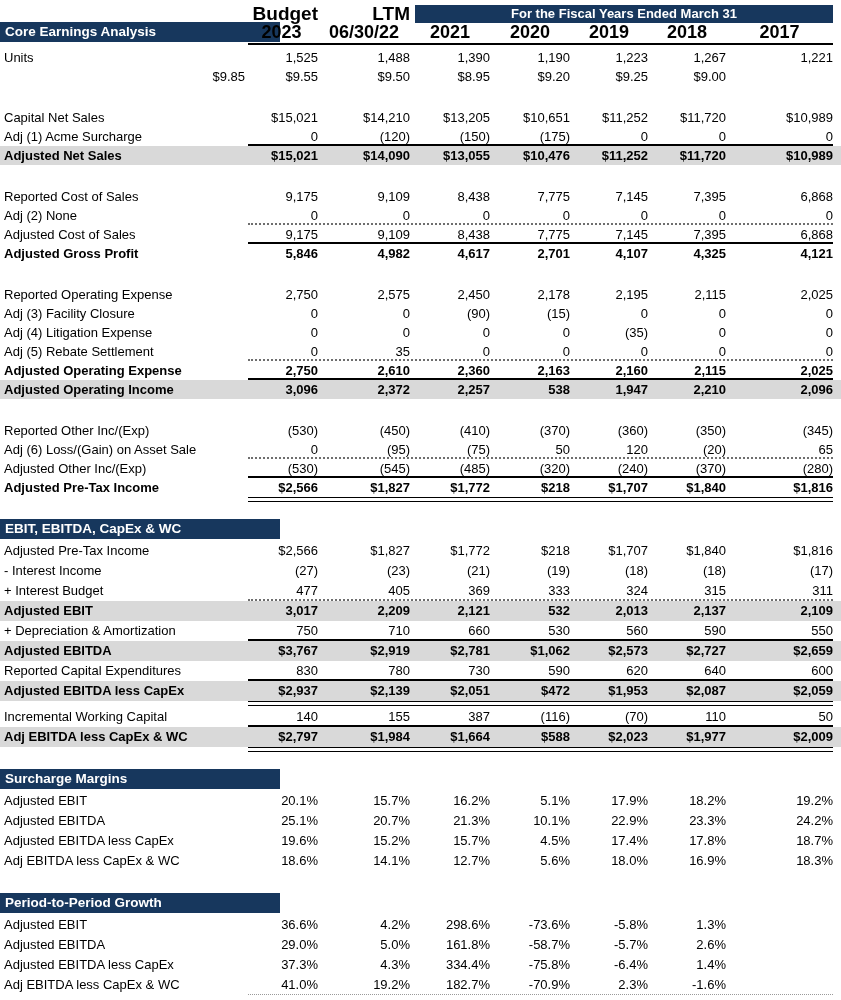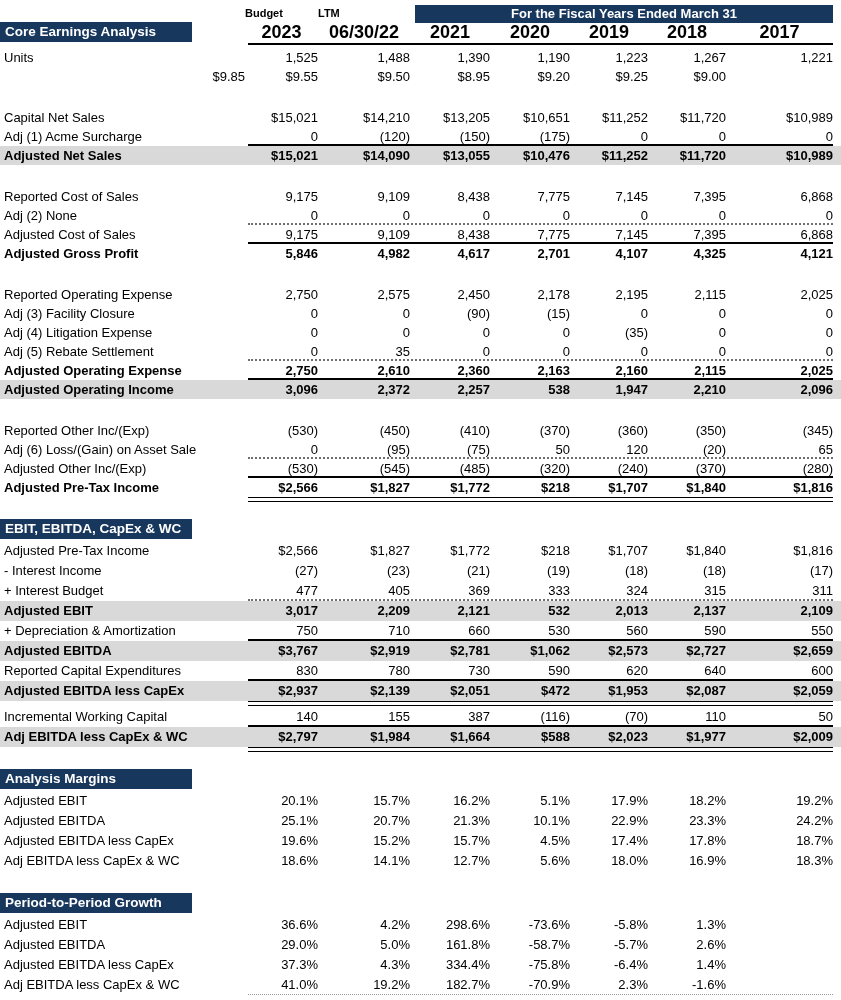--- a/index.html
+++ b/index.html
@@ -14,28 +14,28 @@
   .b .c { font-weight:bold; }
   .hl { background:var(--hl, #D9D9D9); }
 
   .rule { position:absolute; left:248px; right:8px; bottom:0; height:0; }
   .rule.solid  { border-top:2px solid #000; }
   .rule.dotted { border-top:2px dotted #6e6e6e; }
   .rule.faint  { border-top:1px dotted #9a9a9a; }
   .rule.dbl    { bottom:-5px; height:3px; border-top:1.5px solid #000; border-bottom:1.5px solid #000; }
 
   #h1 { margin-top:4px; height:18px; }
-  #h1 .c { font-weight:bold; text-align:left; font-size:11px; }
+  #h1 .c { font-weight:bold; text-align:right; font-size:19px; }
   .banner { grid-column:4/9; margin-left:5px; background:var(--navy,#17375D); color:#fff;
             text-align:center; font-weight:bold; font-size:13px; height:18px; line-height:18px; }
   #h2 { height:20px; margin-bottom:6px; }
   #h2 .c { font-weight:bold; text-align:center; font-size:18px; }
   #h2 .rule.solid { bottom:-3px; border-top:2.5px solid #000; }
 
-  .sec-title { width:192px; box-sizing:border-box; background:var(--navy,#17375D); color:#fff;
+  .sec-title { width:280px; box-sizing:border-box; background:var(--navy,#17375D); color:#fff;
                font-weight:bold; font-size:13.5px; height:20px; line-height:20px;
                padding-left:5px; white-space:nowrap; }
   .bar-row { height:20px; margin-bottom:2px; }
   .grp { margin-bottom:22px; }
   .grp:last-child { margin-bottom:0; }
   .section { margin-top:22px; }
   .section.tall .r, .section.tall .c { height:20px; line-height:20px; }
 </style>
 </head>
 <body>
@@ -379,21 +379,21 @@
             <div class="c">$588</div>
             <div class="c">$2,023</div>
             <div class="c">$1,977</div>
             <div class="c">$2,009</div>
             <div class="rule dbl"></div>
           </div>
         </div>
       </div>
       <div class="section tall">
         <div class="bar-row">
-          <div class="sec-title">Analysis Margins</div>
+          <div class="sec-title">Surcharge Margins</div>
         </div>
         <div class="grp">
           <div class="r">
             <div class="c lab">Adjusted EBIT</div>
             <div class="c">20.1%</div>
             <div class="c">15.7%</div>
             <div class="c">16.2%</div>
             <div class="c">5.1%</div>
             <div class="c">17.9%</div>
             <div class="c">18.2%</div>

